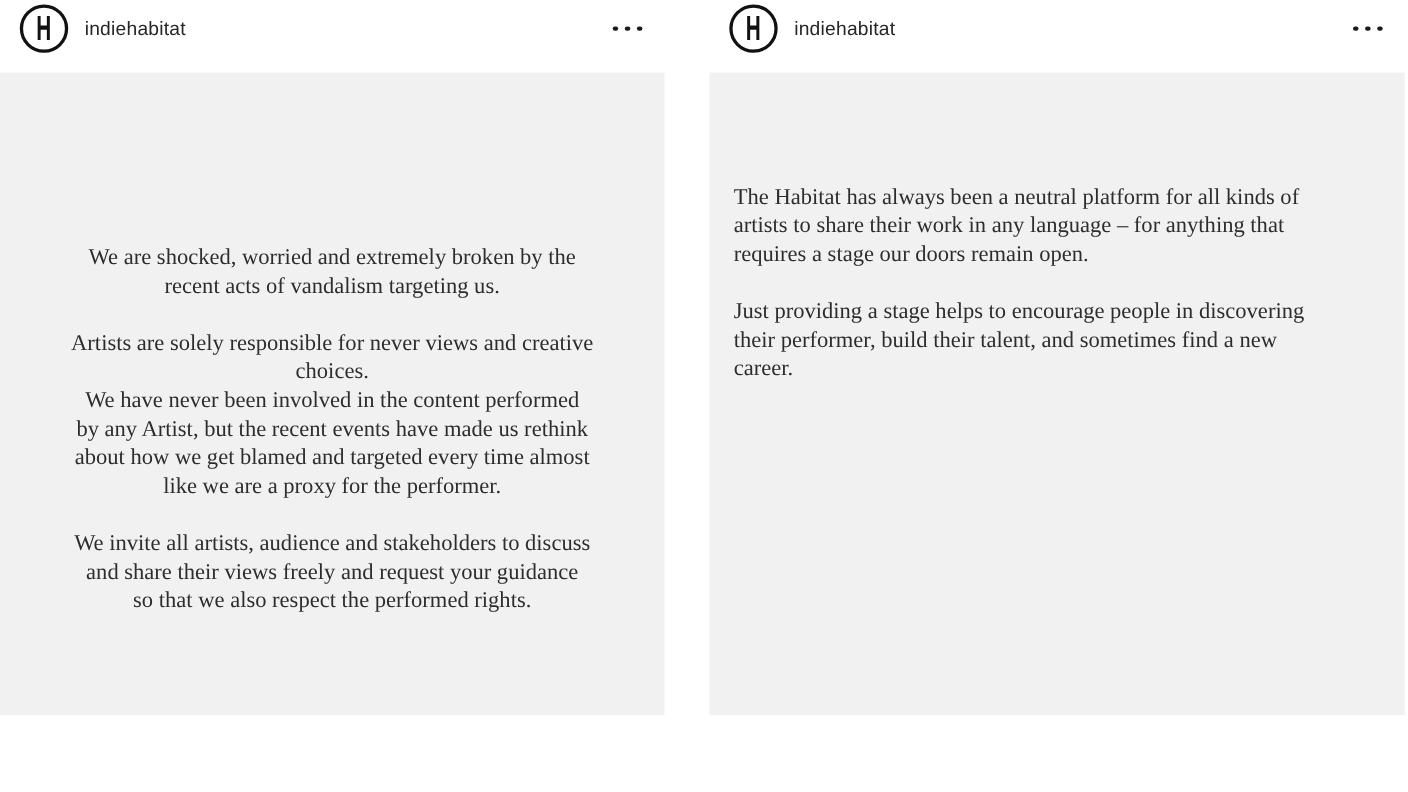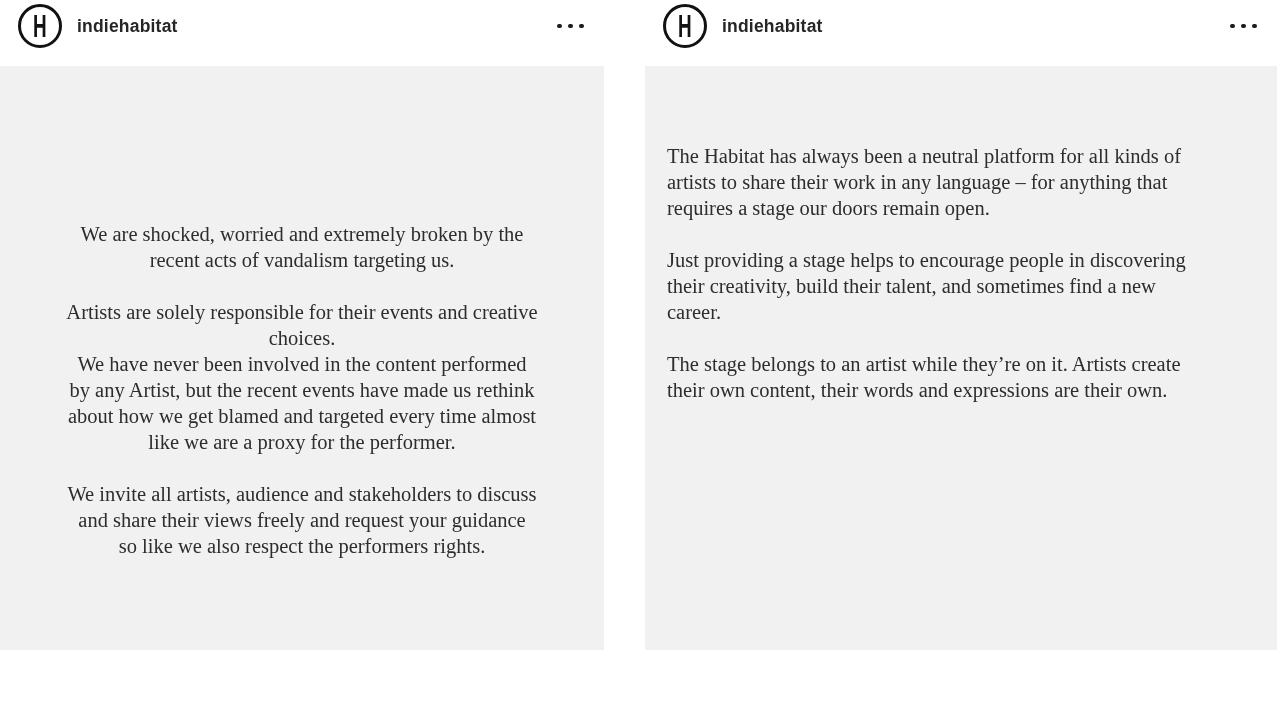--- a/index.html
+++ b/index.html
@@ -15,31 +15,31 @@
     font-family:"Liberation Sans",sans-serif;}
   .canvas{position:relative;width:1280px;height:720px;background:var(--header-bg);}
   .post{position:absolute;top:0;height:720px;}
   .post-left{left:0;width:604px;}
   .post-right{left:645px;width:632px;}
   .post-header{height:66px;display:flex;align-items:center;padding:0 20px 14px 18px;background:var(--header-bg);}
   .logo{width:44px;height:44px;border:3.2px solid var(--logo);border-radius:50%;
     background:#fff;display:flex;align-items:center;justify-content:center;flex:none;cursor:pointer;}
   .logo-letter{display:inline-block;font-family:"Liberation Sans",sans-serif;font-weight:bold;
     font-size:27px;line-height:1;color:var(--logo);transform:scale(0.70,1.18);transform-origin:center;}
-  .username{margin-left:15px;font-size:17.5px;font-weight:700;color:var(--username);
+  .username{margin-left:15px;font-size:17.5px;font-weight:400;color:var(--username);
     letter-spacing:.2px;cursor:pointer;}
   .more{margin-left:auto;background:none;border:none;cursor:pointer;padding:4px 0;}
   .dots{display:flex;align-items:center;}
   .dots i{display:block;width:4.6px;height:4.6px;border-radius:50%;background:var(--dot);margin-left:6.5px;}
   .dots i:first-child{margin-left:0;}
   .content{height:584px;background:var(--content-bg);overflow:hidden;}
   .para{white-space:pre-line;font-family:"Liberation Serif","DejaVu Serif",serif;
     font-size:20.5px;line-height:26px;color:var(--text);margin:0 0 26px;}
   .post-left .content{text-align:center;padding:155px 32px 0;}
-  .post-right .content{text-align:left;padding:77px 14px 0 22px;}
+  .post-right .content{text-align:left;padding:100px 14px 0 22px;}
 </style>
 </head>
 <body>
 
 <div class="canvas">
 
   <section class="post post-left">
     <header class="post-header">
       <span class="logo">
         <span class="logo-letter">H</span>
@@ -49,29 +49,29 @@
         <span class="dots">
             <i></i>
             <i></i>
             <i></i>
           </span>
       </button>
     </header>
     <div class="content">
       <p class="para">We are shocked, worried and extremely broken by the
 recent acts of vandalism targeting us.</p>
-      <p class="para">Artists are solely responsible for their events and creative
+      <p class="para">Artists are solely responsible for never views and creative
 choices.
 We have never been involved in the content performed
 by any Artist, but the recent events have made us rethink
 about how we get blamed and targeted every time almost
 like we are a proxy for the performer.</p>
       <p class="para">We invite all artists, audience and stakeholders to discuss
 and share their views freely and request your guidance
-so like we also respect the performers rights.</p>
+so that we also respect the performed rights.</p>
     </div>
   </section>
 
   <section class="post post-right">
     <header class="post-header">
       <span class="logo">
         <span class="logo-letter">H</span>
       </span>
       <span class="username">indiehabitat</span>
       <button class="more" aria-label="More options">
@@ -80,20 +80,18 @@
             <i></i>
             <i></i>
           </span>
       </button>
     </header>
     <div class="content">
       <p class="para">The Habitat has always been a neutral platform for all kinds of
 artists to share their work in any language – for anything that
 requires a stage our doors remain open.</p>
       <p class="para">Just providing a stage helps to encourage people in discovering
-their creativity, build their talent, and sometimes find a new
+their performer, build their talent, and sometimes find a new
 career.</p>
-      <p class="para">The stage belongs to an artist while they’re on it. Artists create
-their own content, their words and expressions are their own.</p>
     </div>
   </section>
 
 </div>
 
 </body></html>

